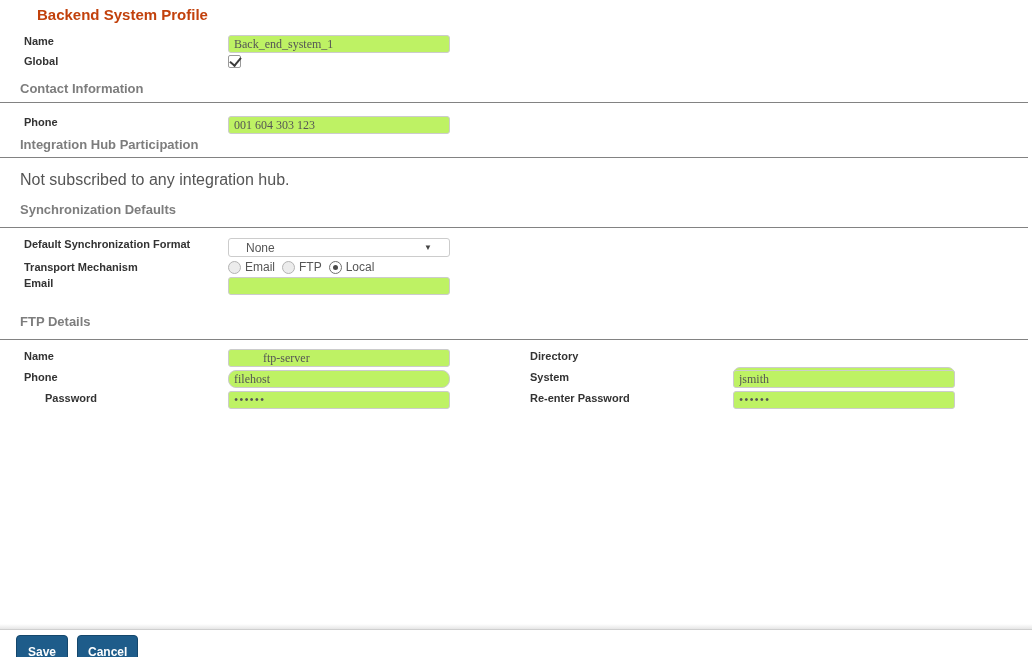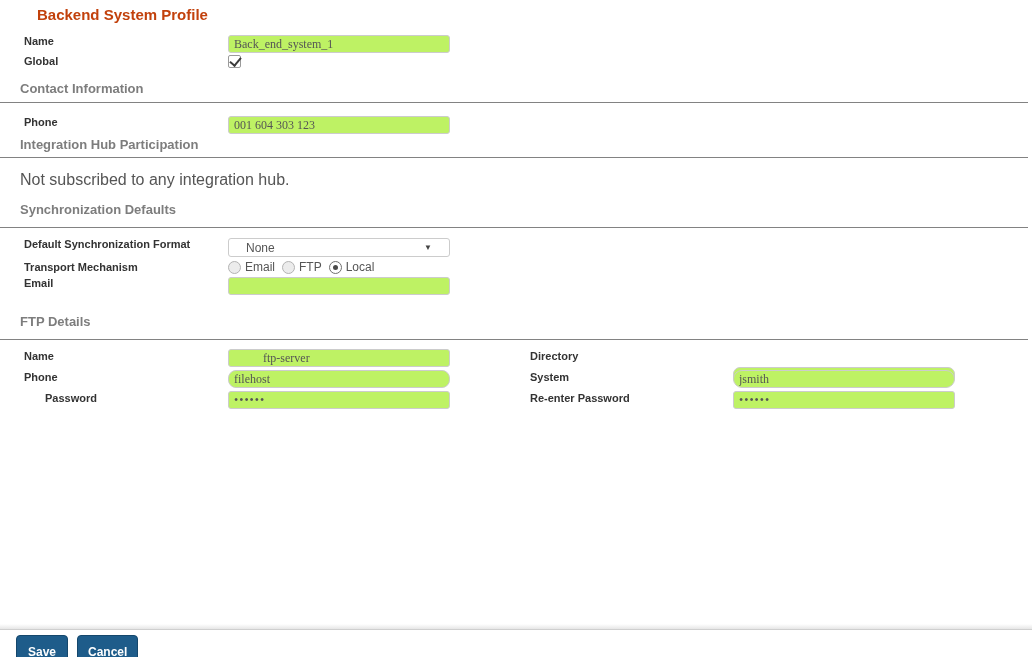--- a/index.html
+++ b/index.html
@@ -127,21 +127,21 @@
   <div class="field-label" style="left:24px; top:371px;">Phone</div>
   <input class="text-input" style="left: 228px; top: 370px; border-radius: 8px;" type="text" value="filehost">
 
   <div class="field-label" style="left:24px; top:392px;padding-left:21px;">Password</div>
   <input class="text-input" style="left: 228px; top: 391px; letter-spacing: 1px;" type="text" value="••••••">
 
   <div class="field-label" style="left:530px; top:350px;">Directory</div>
   <input class="text-input" style="left: 733px; top: 367px; border-radius: 7px;" type="text" value="e:\temp">
 
   <div class="field-label" style="left:530px; top:371px;">System</div>
-  <input class="text-input" style="left: 733px; top: 370px; border-radius: 9px;" type="text" value="jsmith">
+  <input class="text-input" style="left: 733px; top: 370px;" type="text" value="jsmith">
 
   <div class="field-label" style="left:530px; top:392px;">Re-enter Password</div>
   <input class="text-input" style="left: 733px; top: 391px; letter-spacing: 1px;" type="text" value="••••••">
 
   <div class="footer-band"></div>
   <button class="btn" style="left:16px;">Save</button>
   <button class="btn" style="left:77px;">Cancel</button>
 
 </div>
 

